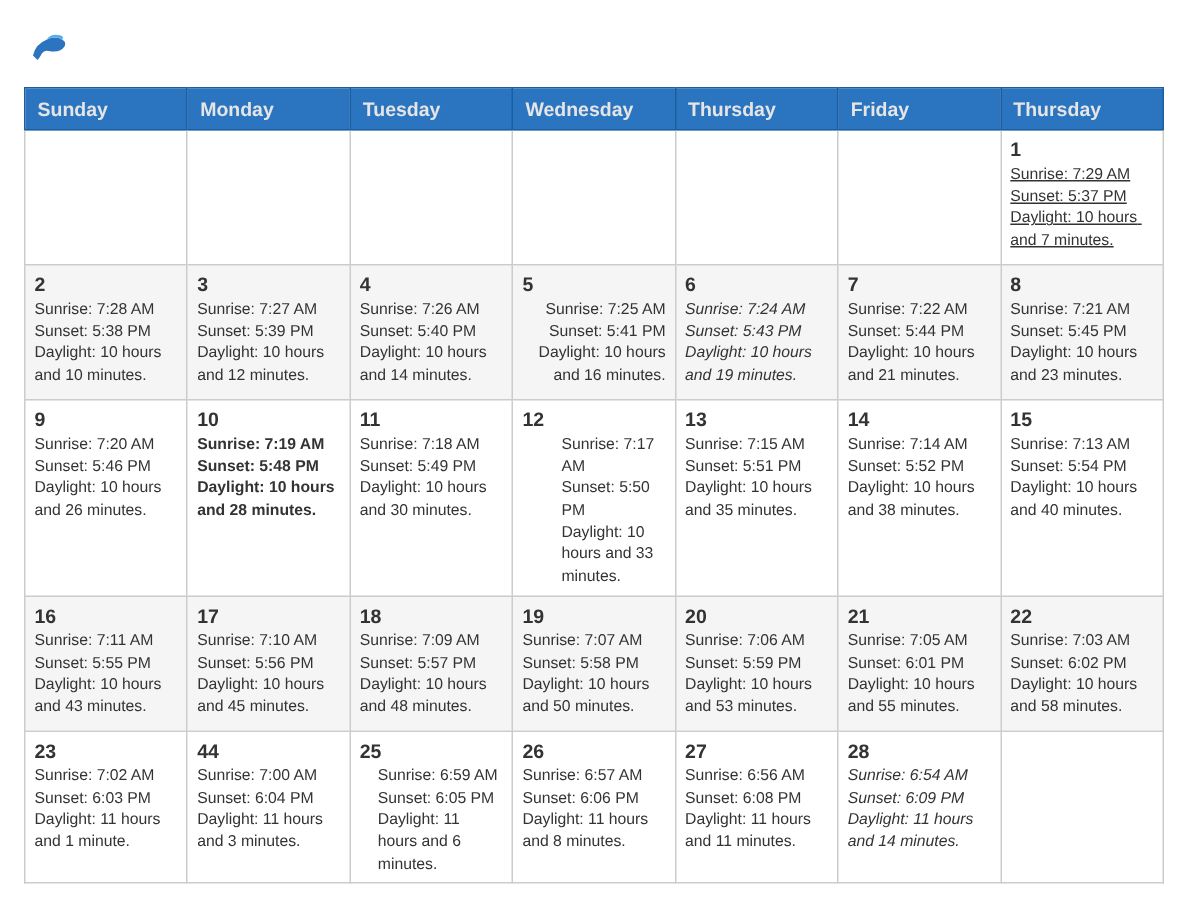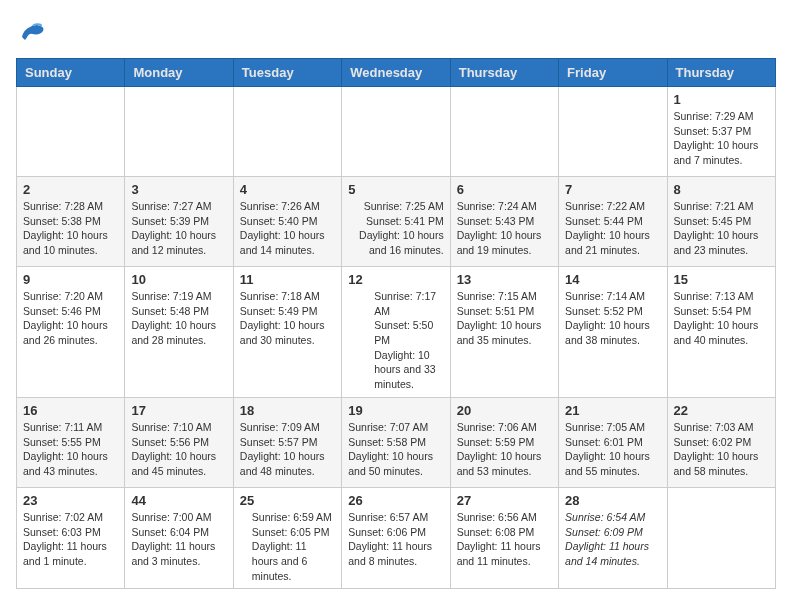--- a/index.html
+++ b/index.html
@@ -123,21 +123,21 @@
   <tbody id="calendar-body">
   <tr class="week-row">
         <td class="empty-cell"></td>
         <td class="empty-cell"></td>
         <td class="empty-cell"></td>
         <td class="empty-cell"></td>
         <td class="empty-cell"></td>
         <td class="empty-cell"></td>
         <td>
           <span class="day-number">1</span>
-          <div class="day-info" style="white-space: pre-wrap;">Sunrise: 7:29 AM
+          <div class="day-info" style="white-space: pre-wrap; text-decoration: underline;">Sunrise: 7:29 AM
 Sunset: 5:37 PM
 Daylight: 10 hours and 7 minutes.</div>
         </td>
       </tr>
       <tr class="week-row">
         <td>
           <span class="day-number">2</span>
           <div class="day-info" style="white-space: pre-wrap;">Sunrise: 7:28 AM
 Sunset: 5:38 PM
 Daylight: 10 hours and 10 minutes.</div>
@@ -155,21 +155,21 @@
 Daylight: 10 hours and 14 minutes.</div>
         </td>
         <td>
           <span class="day-number">5</span>
           <div class="day-info" style="white-space: pre-wrap; text-align: right;">Sunrise: 7:25 AM
 Sunset: 5:41 PM
 Daylight: 10 hours and 16 minutes.</div>
         </td>
         <td>
           <span class="day-number">6</span>
-          <div class="day-info" style="white-space: pre-wrap;">Sunrise: 7:24 AM
+          <div class="day-info" style="white-space: pre-wrap; font-style: italic;">Sunrise: 7:24 AM
 Sunset: 5:43 PM
 Daylight: 10 hours and 19 minutes.</div>
         </td>
         <td>
           <span class="day-number">7</span>
           <div class="day-info" style="white-space: pre-wrap;">Sunrise: 7:22 AM
 Sunset: 5:44 PM
 Daylight: 10 hours and 21 minutes.</div>
         </td>
         <td>
@@ -181,21 +181,21 @@
       </tr>
       <tr class="week-row">
         <td>
           <span class="day-number">9</span>
           <div class="day-info" style="white-space: pre-wrap;">Sunrise: 7:20 AM
 Sunset: 5:46 PM
 Daylight: 10 hours and 26 minutes.</div>
         </td>
         <td>
           <span class="day-number">10</span>
-          <div class="day-info" style="white-space: pre-wrap;">Sunrise: 7:19 AM
+          <div class="day-info" style="white-space: pre-wrap; font-weight: bold;">Sunrise: 7:19 AM
 Sunset: 5:48 PM
 Daylight: 10 hours and 28 minutes.</div>
         </td>
         <td>
           <span class="day-number">11</span>
           <div class="day-info" style="white-space: pre-wrap;">Sunrise: 7:18 AM
 Sunset: 5:49 PM
 Daylight: 10 hours and 30 minutes.</div>
         </td>
         <td>

